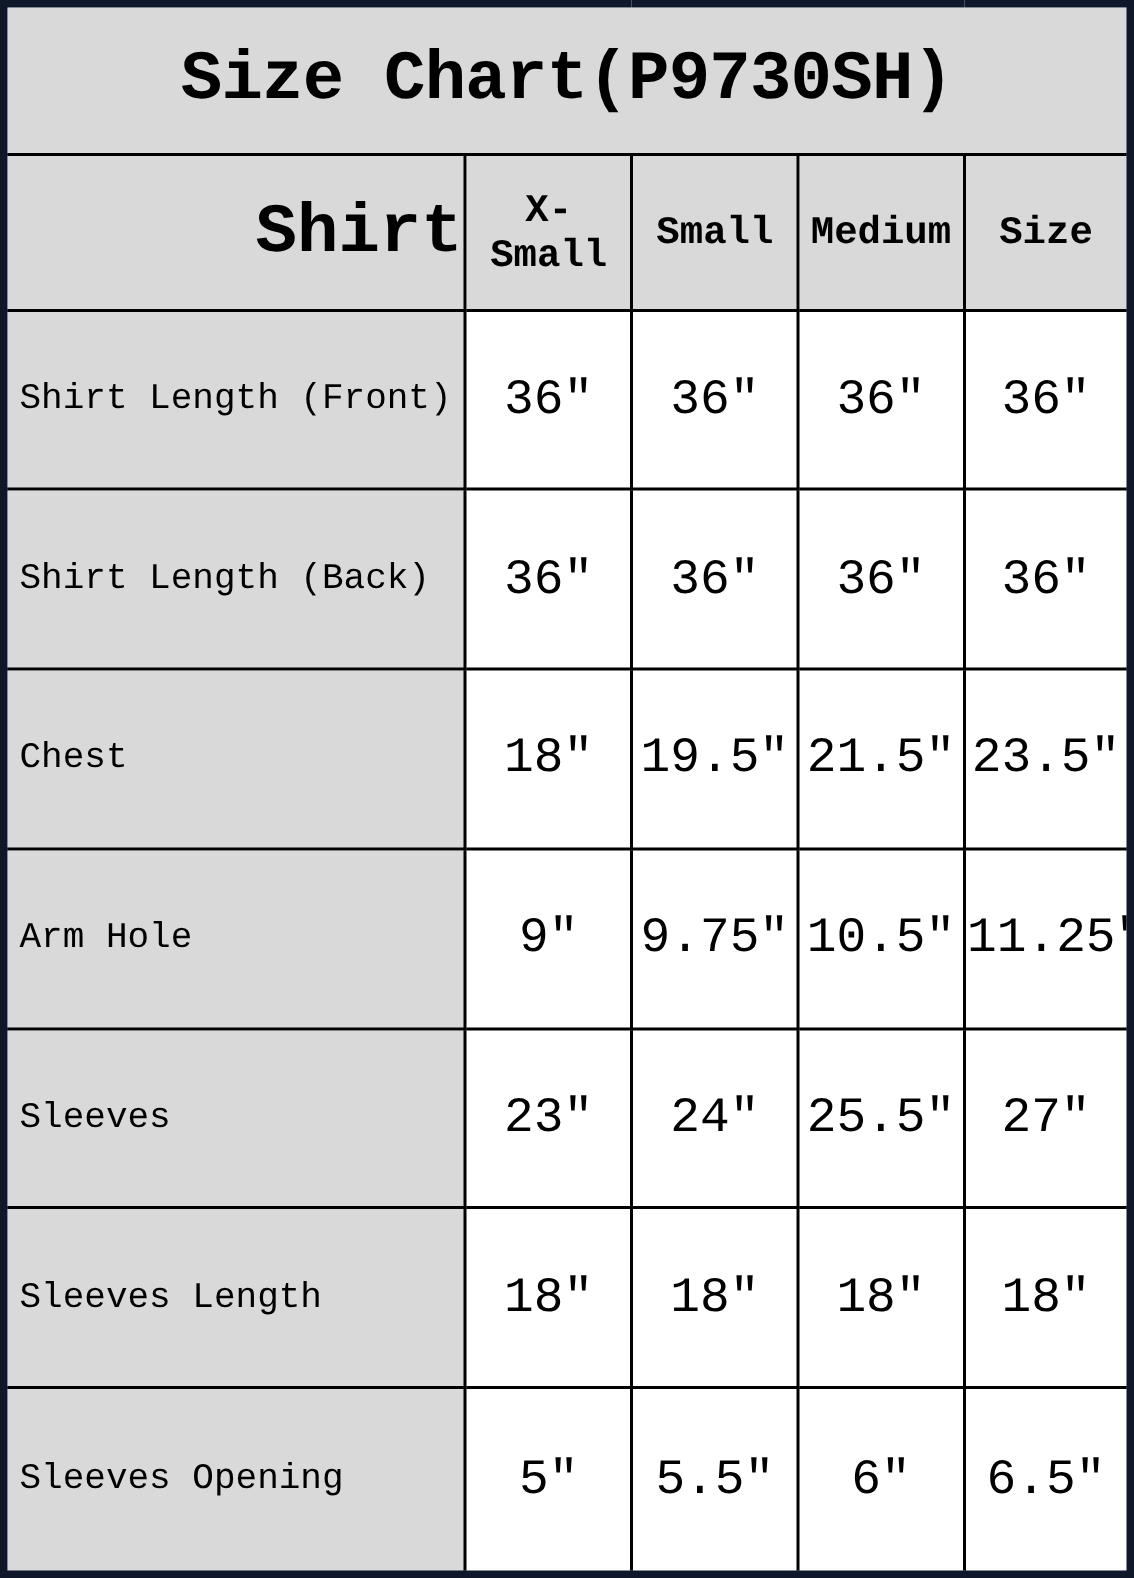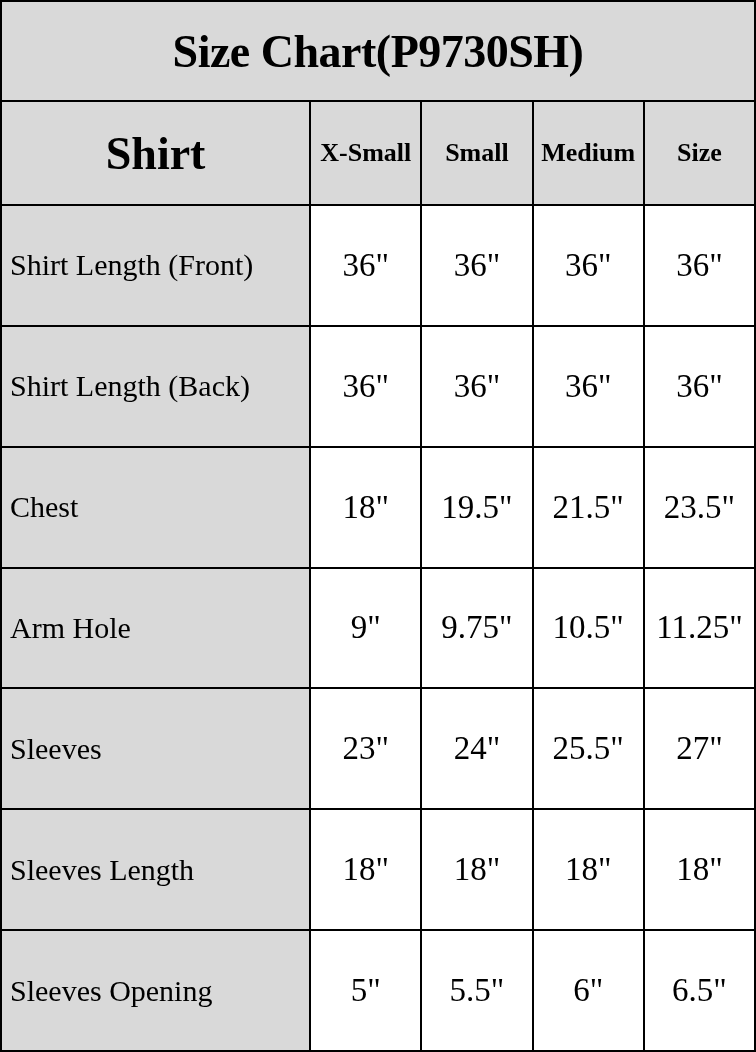--- a/index.html
+++ b/index.html
@@ -14,56 +14,57 @@
     table-layout: fixed;
     font-family: "Liberation Serif", serif;
     color: #000000;
     background: #ffffff;
   }
   .size-chart td, .size-chart th {
     border: 2px solid #000000;
     overflow: hidden;
   }
   .size-chart {
-    border: 2px solid #0f172a;
+    border: 5px solid #0f172a;
+    font-family: Liberation Mono, monospace;
   }
   col.c-label { width: 41%; }
   col.c-size  { width: 14.75%; }
 
   tr.title-row { height: 100px; }
   td.title-cell {
     background: #d9d9d9;
     text-align: center;
     vertical-align: middle;
     font-weight: bold;
     font-size: 46px;
     letter-spacing: -0.5px;
   }
   tr.header-row { height: 104px; }
   th.corner-cell {
     background: #d9d9d9;
-    text-align: center;
+    text-align: right;
     vertical-align: middle;
     font-weight: bold;
     font-size: 46px;
   }
   th.size-cell {
     background: #d9d9d9;
     text-align: center;
     vertical-align: middle;
     font-weight: bold;
     font-size: 26px;
     margin-top: 40px;
   }
   td.label-cell {
     background: #d9d9d9;
     text-align: left;
     vertical-align: middle;
     padding-left: 8px;
-    font-size: 30px;
+    font-size: 24px;
   }
   td.value-cell {
     background: #ffffff;
     text-align: center;
     vertical-align: middle;
     font-size: 33px;
   }
 </style>
 </head>
 <body>

